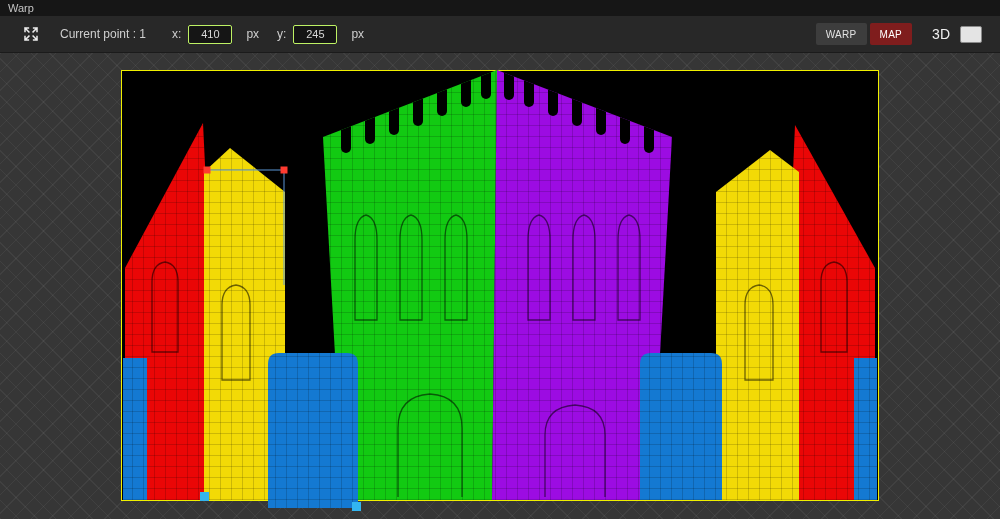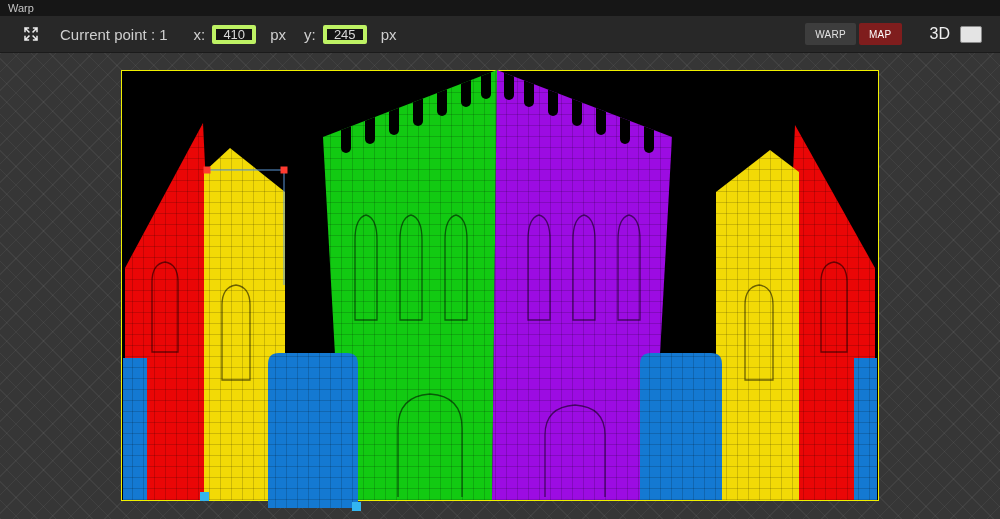--- a/index.html
+++ b/index.html
@@ -10,34 +10,34 @@
   
   .titlebar { height:16px; flex:0 0 auto; background:#161616; display:flex; align-items:center; padding:0 8px; }
   .titlebar-text { font-size:11px; color:#c4c4c4; }
 
   
   .toolbar { height:37px; flex:0 0 auto; background:#282828; border-bottom:1px solid #1b1b1b;
              display:flex; align-items:center; padding:0 18px; }
   .tool-btn { width:26px; height:26px; background:transparent; border:none; cursor:pointer;
               display:flex; align-items:center; justify-content:center; padding:0; }
   .move-icon { width:18px; height:18px; }
-  .lbl { font-size:15px; color:#cfcfcf; white-space:nowrap; }
+  .lbl { font-size:12px; color:#cfcfcf; white-space:nowrap; }
   .lbl-current { margin-left:16px; }
   .lbl-x { margin-left:26px; }
   .lbl-y { margin-left:18px; }
   .coord-input { width:44px; height:19px; margin-left:7px; background:#151515;
-                 border:4px solid #bef264; border-radius:2px; color:#d8d8d8;
-                 font-size:13px; text-align:center; font-family:inherit; }
+                 border:1px solid #bef264; border-radius:2px; color:#d8d8d8;
+                 font-size:11px; text-align:center; font-family:inherit; }
   .unit { margin-left:14px; }
   .spacer { flex:1; }
   .mode-btn { height:22px; padding:0 10px; font-size:10px; border:none; border-radius:2px;
               cursor:pointer; font-family:inherit; letter-spacing:.3px; }
   .mode-btn.warp { background:#3d3d3d; color:#e2e2e2; }
   .mode-btn.map  { color:#fff; margin-left:3px; }
-  .threed { font-size:16px; color:#f0f0f0; margin-left:28px; }
+  .threed { font-size:14px; color:#f0f0f0; margin-left:20px; }
   .checkbox { width:22px; height:17px; margin-left:10px; background:#e4e4e4;
               border:1px solid #8a8a8a; border-radius:2px; display:inline-block; cursor:pointer; }
 
   
   .canvas-area { position:relative; flex:1; background-color:#363636;
     background-image:
       repeating-linear-gradient(45deg,  rgba(255,255,255,0.05) 0 1px, transparent 1px 13px),
       repeating-linear-gradient(135deg, rgba(255,255,255,0.05) 0 1px, transparent 1px 13px); }
   .mapping-surface { position:absolute; left:121px; top:17px; overflow:visible; }
 

